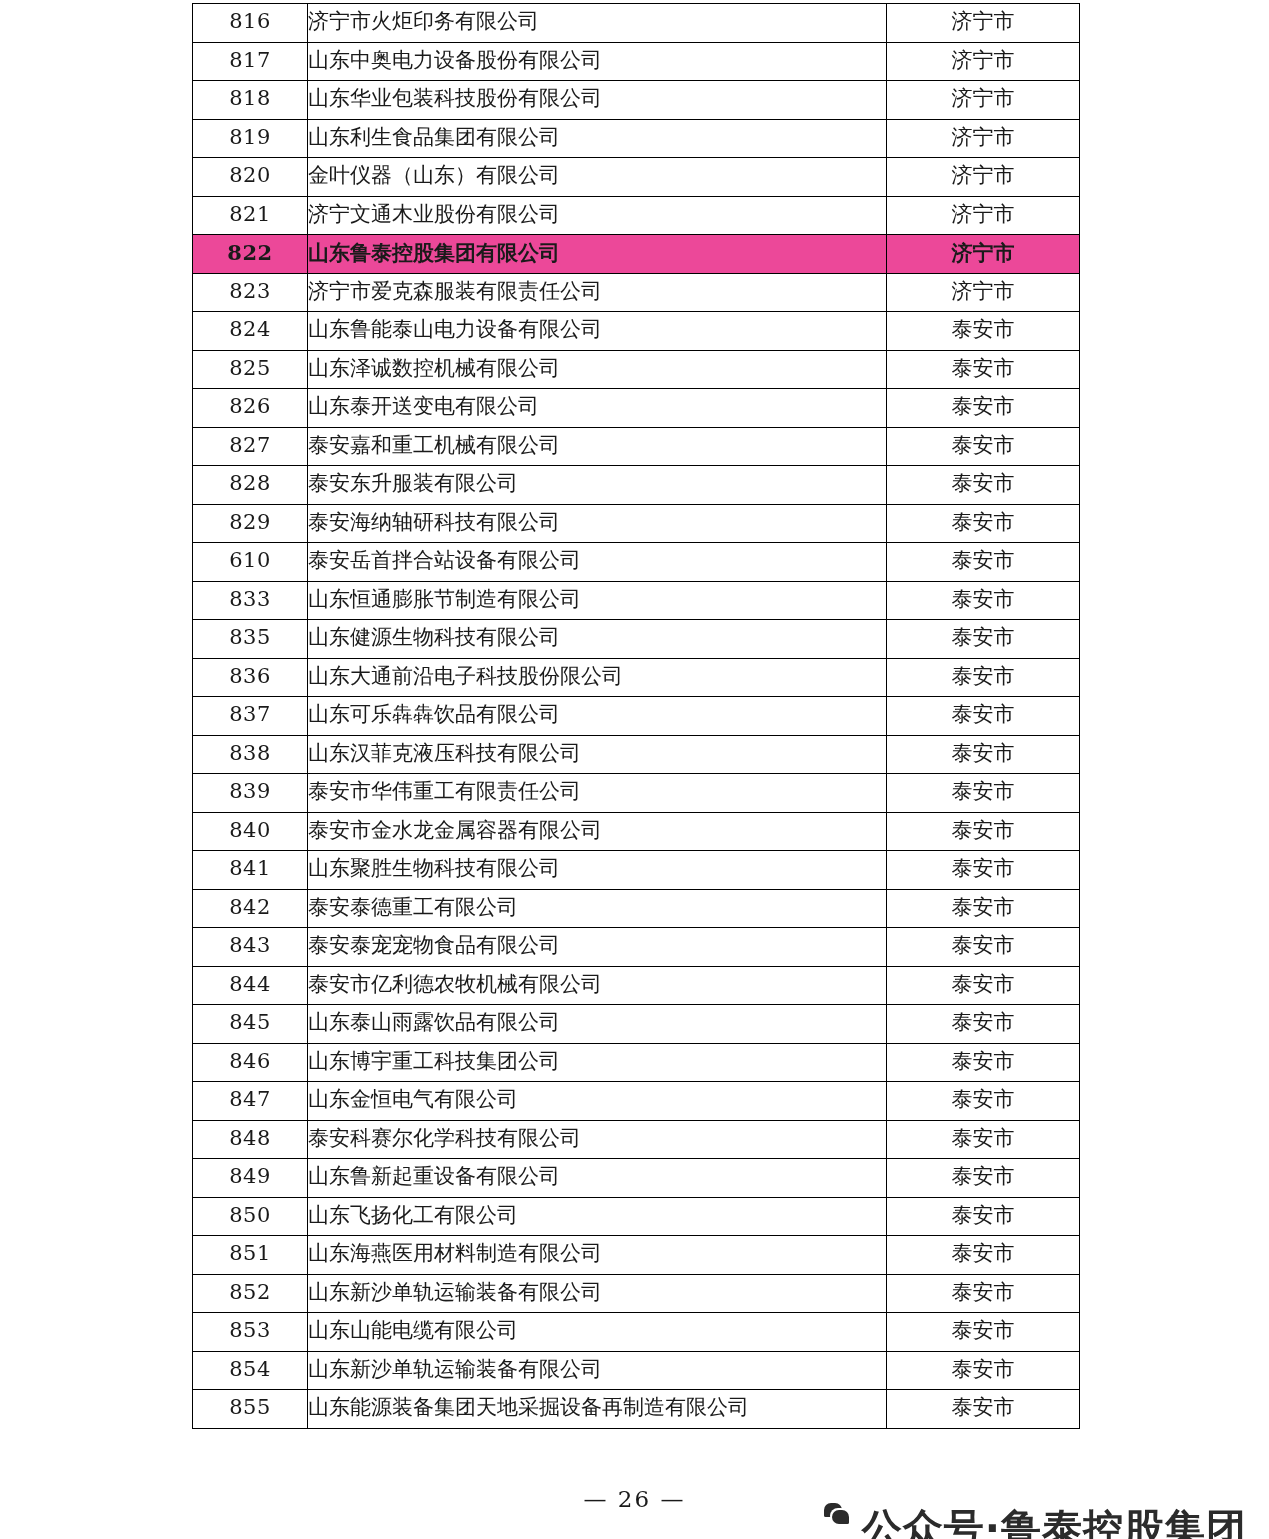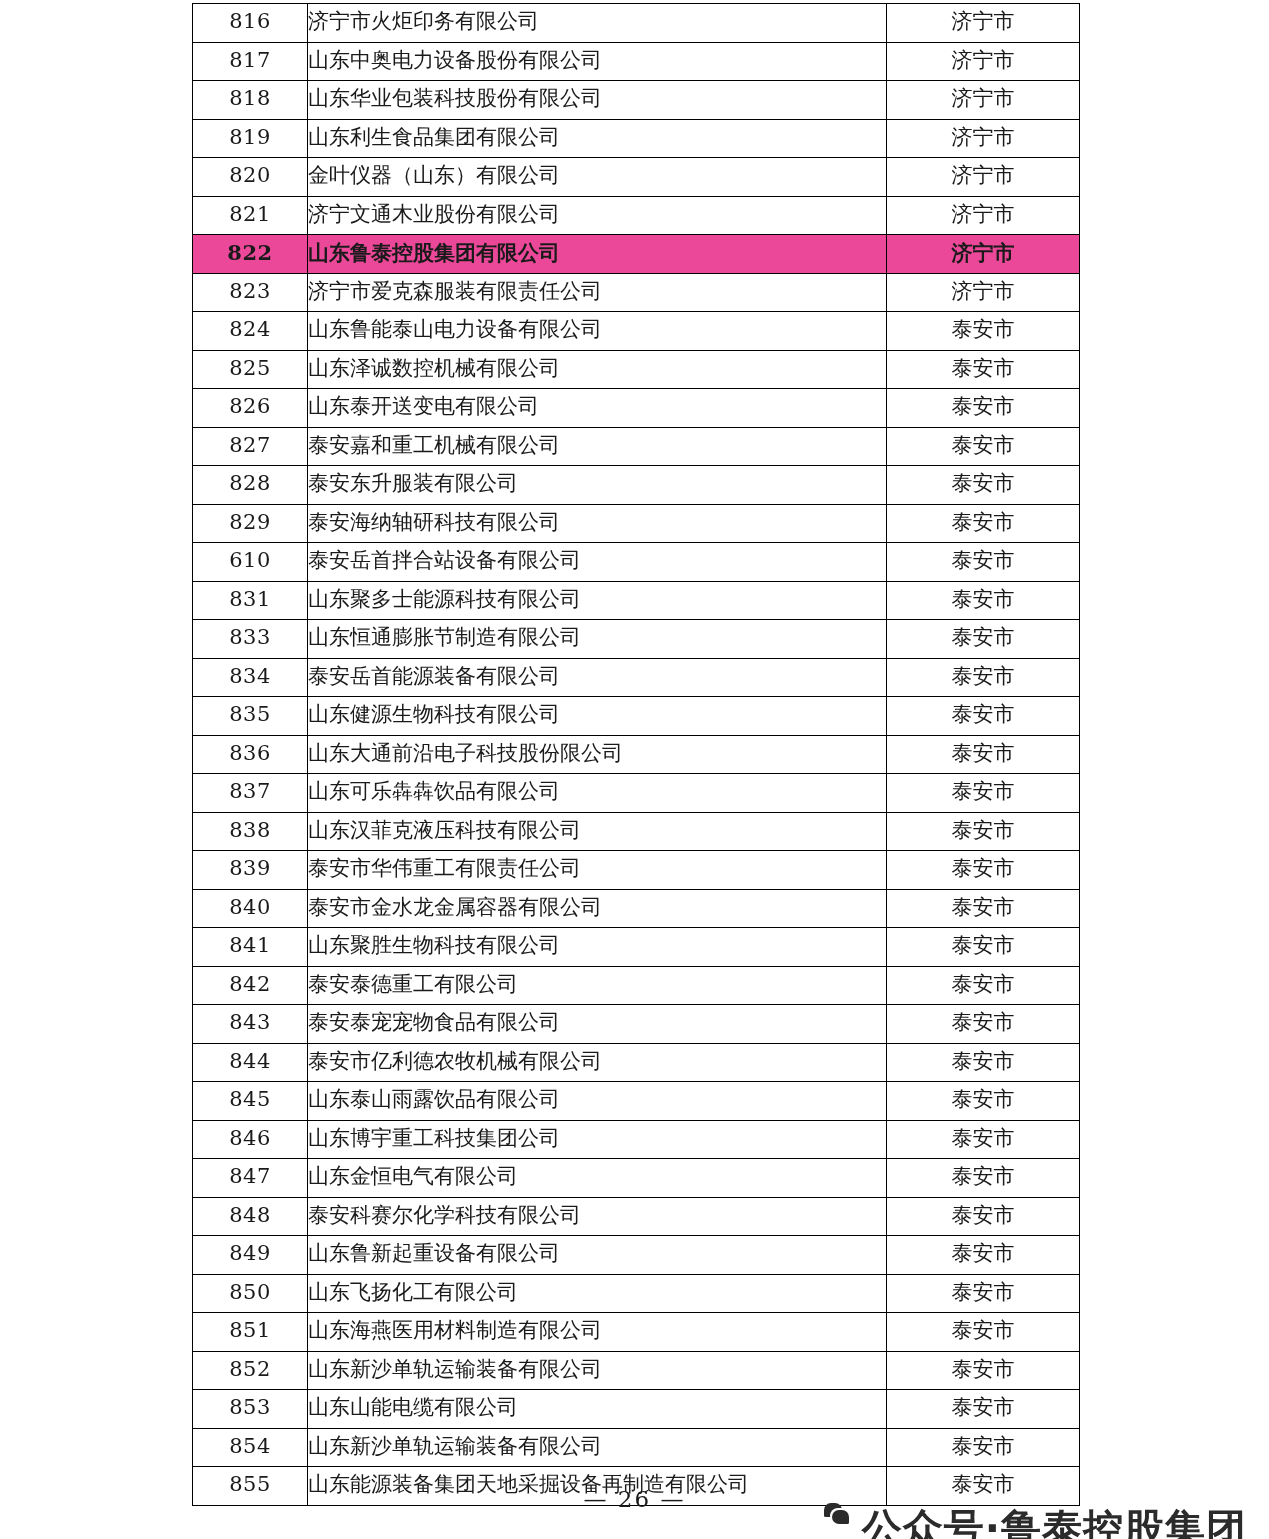--- a/index.html
+++ b/index.html
@@ -186,32 +186,22 @@
             <td class="c-num">829</td>
             <td class="c-name">泰安海纳轴研科技有限公司</td>
             <td class="c-city">泰安市</td>
           </tr>
           <tr>
             <td class="c-num">610</td>
             <td class="c-name">泰安岳首拌合站设备有限公司</td>
             <td class="c-city">泰安市</td>
           </tr>
           <tr>
-            <td class="c-num">831</td>
-            <td class="c-name">山东聚多士能源科技有限公司</td>
-            <td class="c-city">泰安市</td>
-          </tr>
-          <tr>
             <td class="c-num">833</td>
             <td class="c-name">山东恒通膨胀节制造有限公司</td>
-            <td class="c-city">泰安市</td>
-          </tr>
-          <tr>
-            <td class="c-num">834</td>
-            <td class="c-name">泰安岳首能源装备有限公司</td>
             <td class="c-city">泰安市</td>
           </tr>
           <tr>
             <td class="c-num">835</td>
             <td class="c-name">山东健源生物科技有限公司</td>
             <td class="c-city">泰安市</td>
           </tr>
           <tr>
             <td class="c-num">836</td>
             <td class="c-name">山东大通前沿电子科技股份限公司</td>

